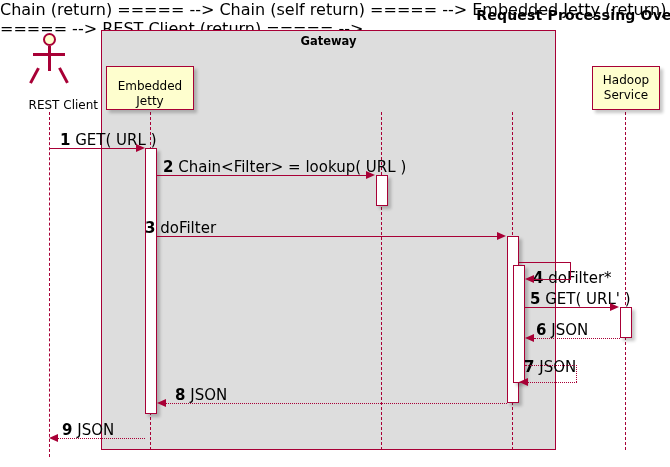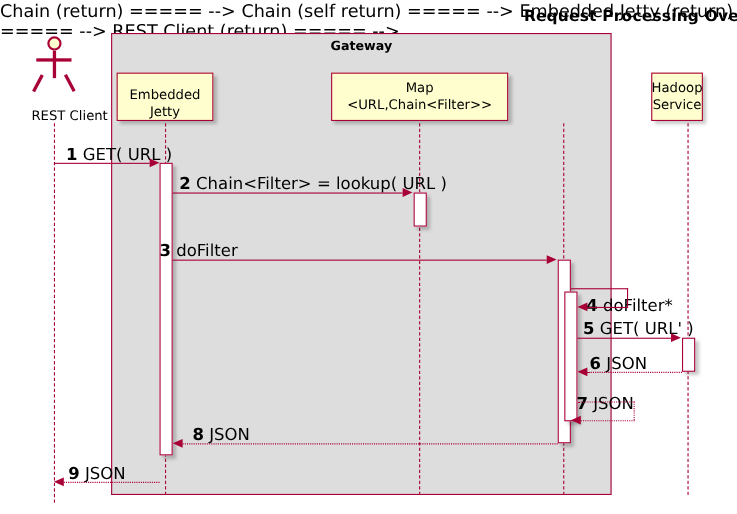--- a/index.html
+++ b/index.html
@@ -98,27 +98,23 @@
     <div class="actor-line" style="left:58px;top:68px;width:2.5px;height:17px;transform:rotate(-28deg);transform-origin:top center;"></div>
   </div>
   <div class="actor-label" style="left:0px;top:98px;width:98px;">REST Client</div>
 
   
   <div class="pbox" style="left:106px;top:66px;width:88px;height:44px;justify-content:flex-end;">
     <span>Embedded</span>
     <span>Jetty</span>
   </div>
 
-  <div class="pbox" style="left:301px;top:66px;width:161px;height:44px;">
-    <span>Map</span>
-    <span>&lt;URL,Chain&lt;Filter&gt;&gt;</span>
-  </div>
-
-
-  <div class="pbox" style="left:592px;top:66px;width:47px;height:44px;">
+
+
+  <div class="pbox" style="left:592px;top:66px;width:68px;height:44px;">
     <span>Hadoop</span>
     <span>Service</span>
   </div>
 
   
   <div class="act" style="left:145px;top:148px;width:12px;height:266px;"></div>
   <div class="act" style="left:376px;top:175px;width:12px;height:31px;"></div>
   <div class="act" style="left:507px;top:236px;width:12px;height:167px;"></div>
   <div class="act" style="left:513px;top:265px;width:12px;height:118px;"></div>
   <div class="act" style="left:620px;top:307px;width:12px;height:31px;"></div>

